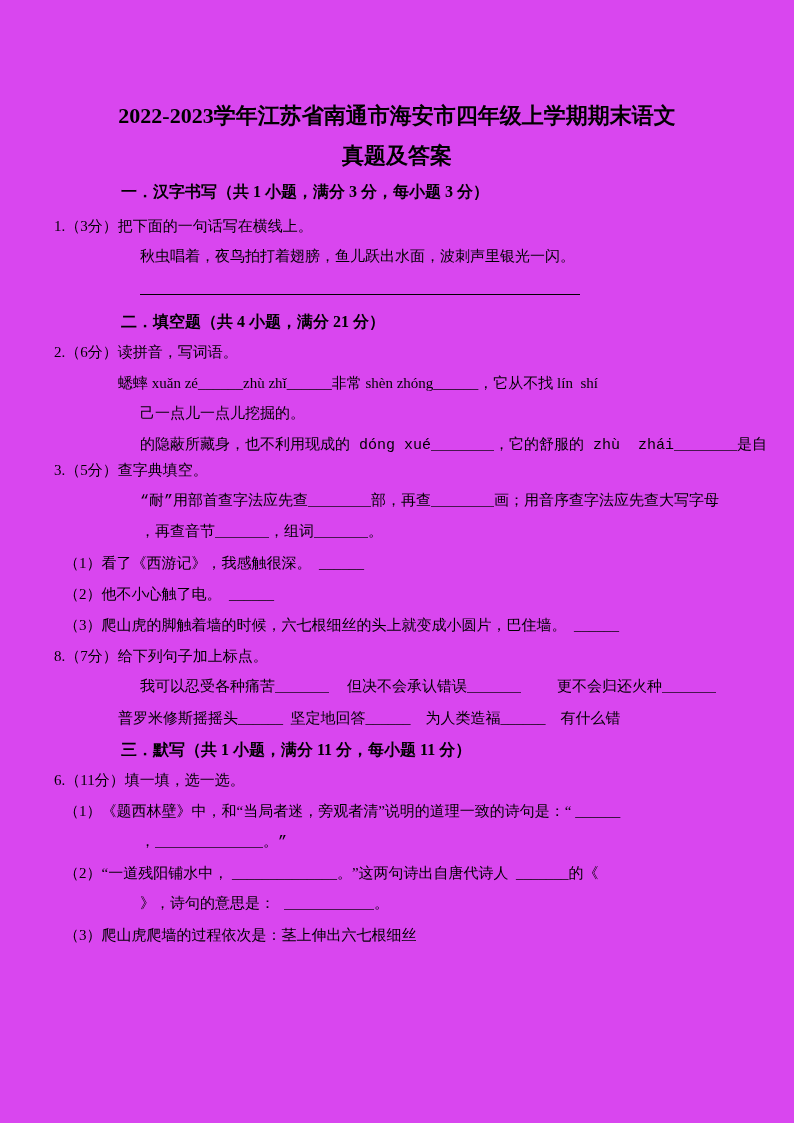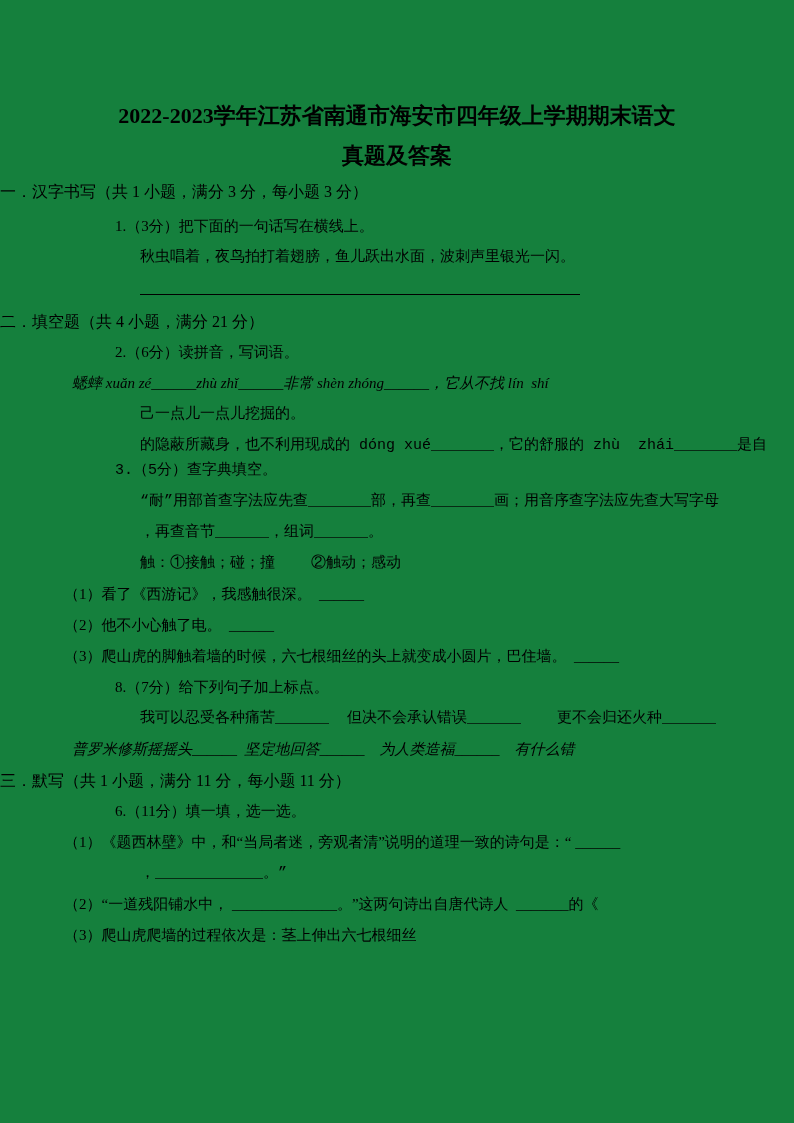--- a/index.html
+++ b/index.html
@@ -1,20 +1,20 @@
 <!DOCTYPE html>
 <html><head>
 <meta charset="utf-8">
 <style>
   html, body { margin: 0; padding: 0; background: #ffffff; }
   .page {
     position: relative;
     width: 794px;
     height: 1123px;
-    background: #15803d;
+    background: #d946ef;
     color: #000000;
     font-family: "Liberation Serif", "DejaVu Serif", serif;
     overflow: hidden;
     box-sizing: border-box;
     padding-top: 96px;
   }
   .title-line {
     font-size: 22px;
     font-weight: bold;
     text-align: center;
@@ -22,29 +22,30 @@
     margin: 0;
     white-space: pre;
   }
   .line {
     font-size: 15px;
     line-height: 31px;
     margin: 0;
     white-space: pre;
   }
   .heading {
-    font-weight: normal;
+    font-weight: bold;
     font-size: 16px;
+    padding-left: 121px;
   }
-  .prompt  { padding-left: 115px; }
+  .prompt  { padding-left: 54px; }
   .para    { padding-left: 140px; font-family: Liberation Mono, monospace; }
   .item    { padding-left: 64px; }
-  .indent  { padding-left: 72px; font-style: italic; }
+  .indent  { padding-left: 118px; }
   .mt4  { margin-top: 4px; }
-  .mtm6 { margin-top: -6px; font-family: Liberation Mono, monospace; }
+  .mtm6 { margin-top: -6px; }
   .answer-row { padding-left: 140px; line-height: 31px; }
   .answer-line {
     display: inline-block;
     width: 440px;
     height: 21px;
     border-bottom: 1px solid #000000;
   }
 </style>
 </head>
 <body>
@@ -64,30 +65,30 @@
 
   <div class="line prompt">2.（6分）读拼音，写词语。</div>
   <div class="line indent">蟋蟀 xuǎn zé______zhù zhǐ______非常 shèn zhóng______，它从不找 lín  shí</div>
   <div class="line para">己一点儿一点儿挖掘的。</div>
   <div class="line para">的隐蔽所藏身，也不利用现成的 dóng xué_______，它的舒服的 zhù  zhái_______是自</div>
 
   <div class="line prompt mtm6">3.（5分）查字典填空。</div>
   <div class="line para">“耐”用部首查字法应先查_______部，再查_______画；用音序查字法应先查大写字母</div>
   <div class="line para">，再查音节______，组词______。</div>
 
-  <div class="line para">触：①接触；碰；撞    ②触动；感动</div>
   <div class="line item">（1）看了《西游记》，我感触很深。  ______</div>
   <div class="line item">（2）他不小心触了电。  ______</div>
   <div class="line item">（3）爬山虎的脚触着墙的时候，六七根细丝的头上就变成小圆片，巴住墙。  ______</div>
 
   <div class="line prompt">8.（7分）给下列句子加上标点。</div>
   <div class="line para">我可以忍受各种痛苦______  但决不会承认错误______    更不会归还火种______</div>
   <div class="line indent">普罗米修斯摇摇头______  坚定地回答______    为人类造福______    有什么错</div>
 
   <div class="line heading">三．默写（共 1 小题，满分 11 分，每小题 11 分）</div>
 
   <div class="line prompt">6.（11分）填一填，选一选。</div>
   <div class="line item">（1）《题西林壁》中，和“当局者迷，旁观者清”说明的道理一致的诗句是：“ ______</div>
   <div class="line para">，____________。”</div>
   <div class="line item">（2）“一道残阳铺水中， ______________。”这两句诗出自唐代诗人  _______的《</div>
+  <div class="line para">》，诗句的意思是： __________。</div>
   <div class="line item">（3）爬山虎爬墙的过程依次是：茎上伸出六七根细丝</div>
 
 </div>
 
 </body></html>

